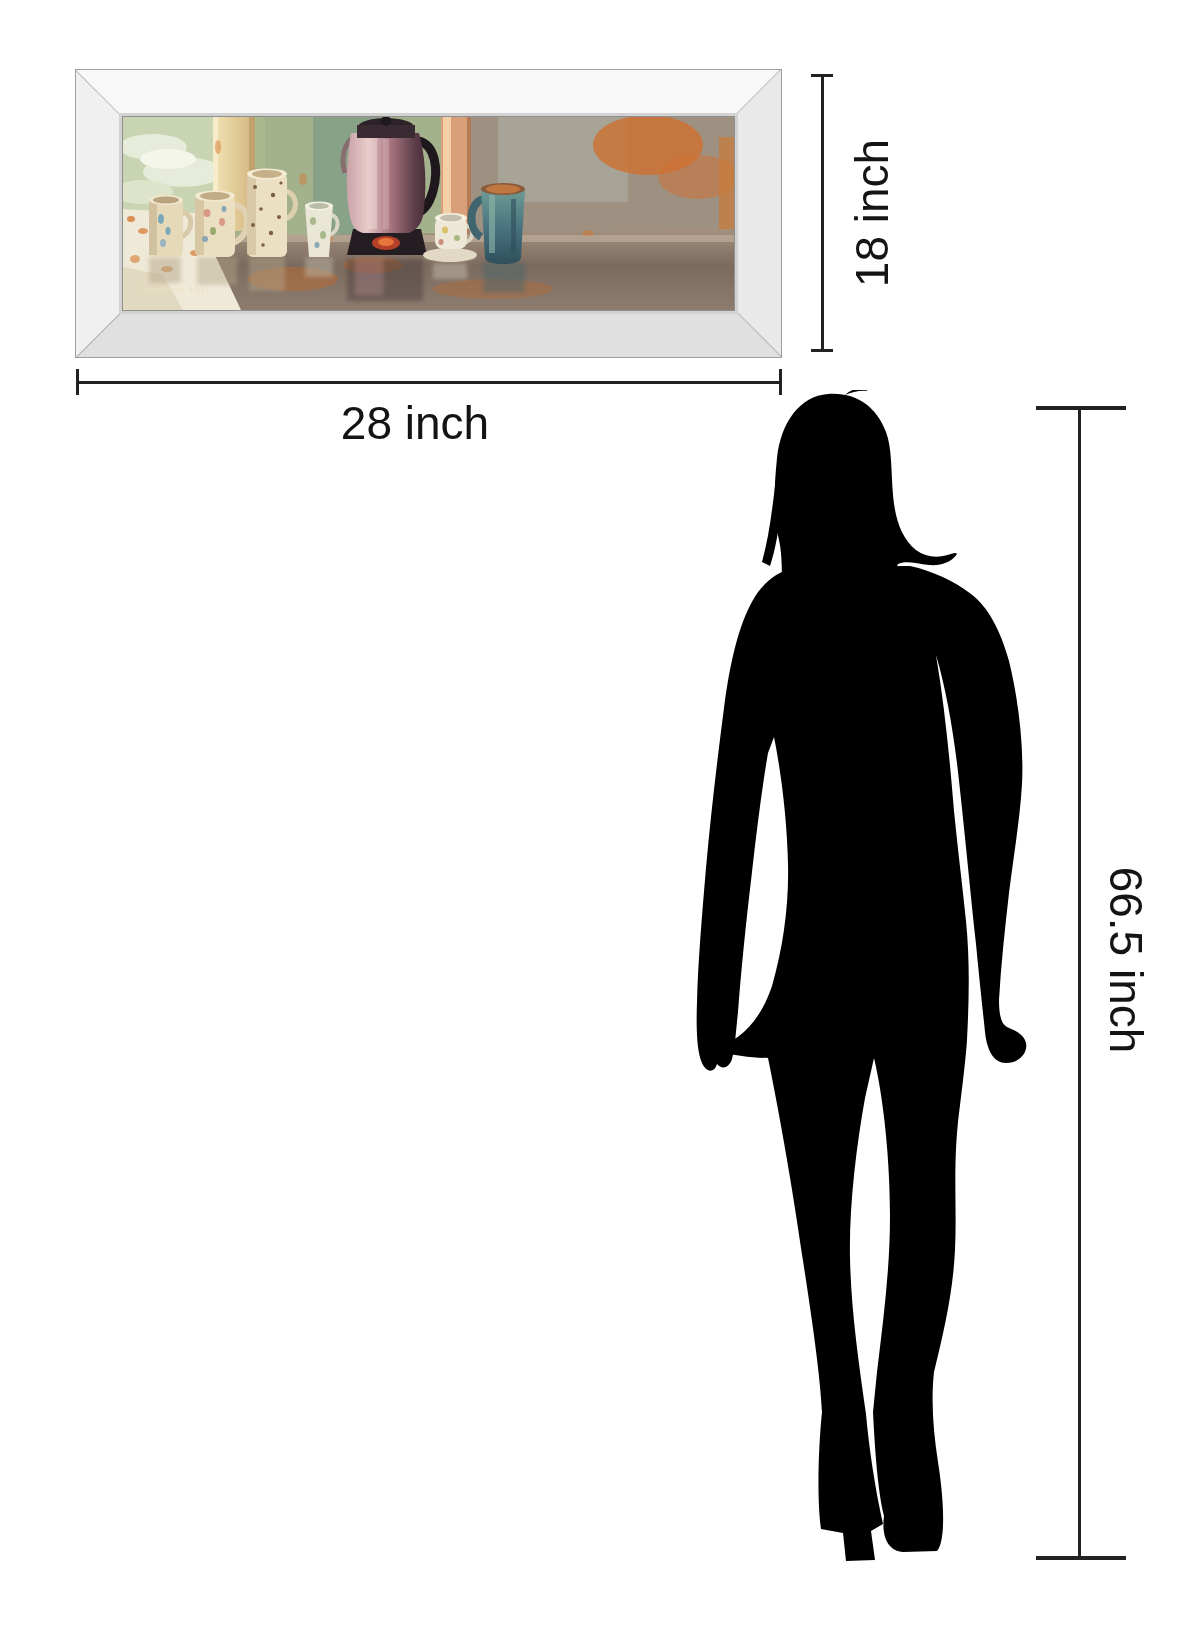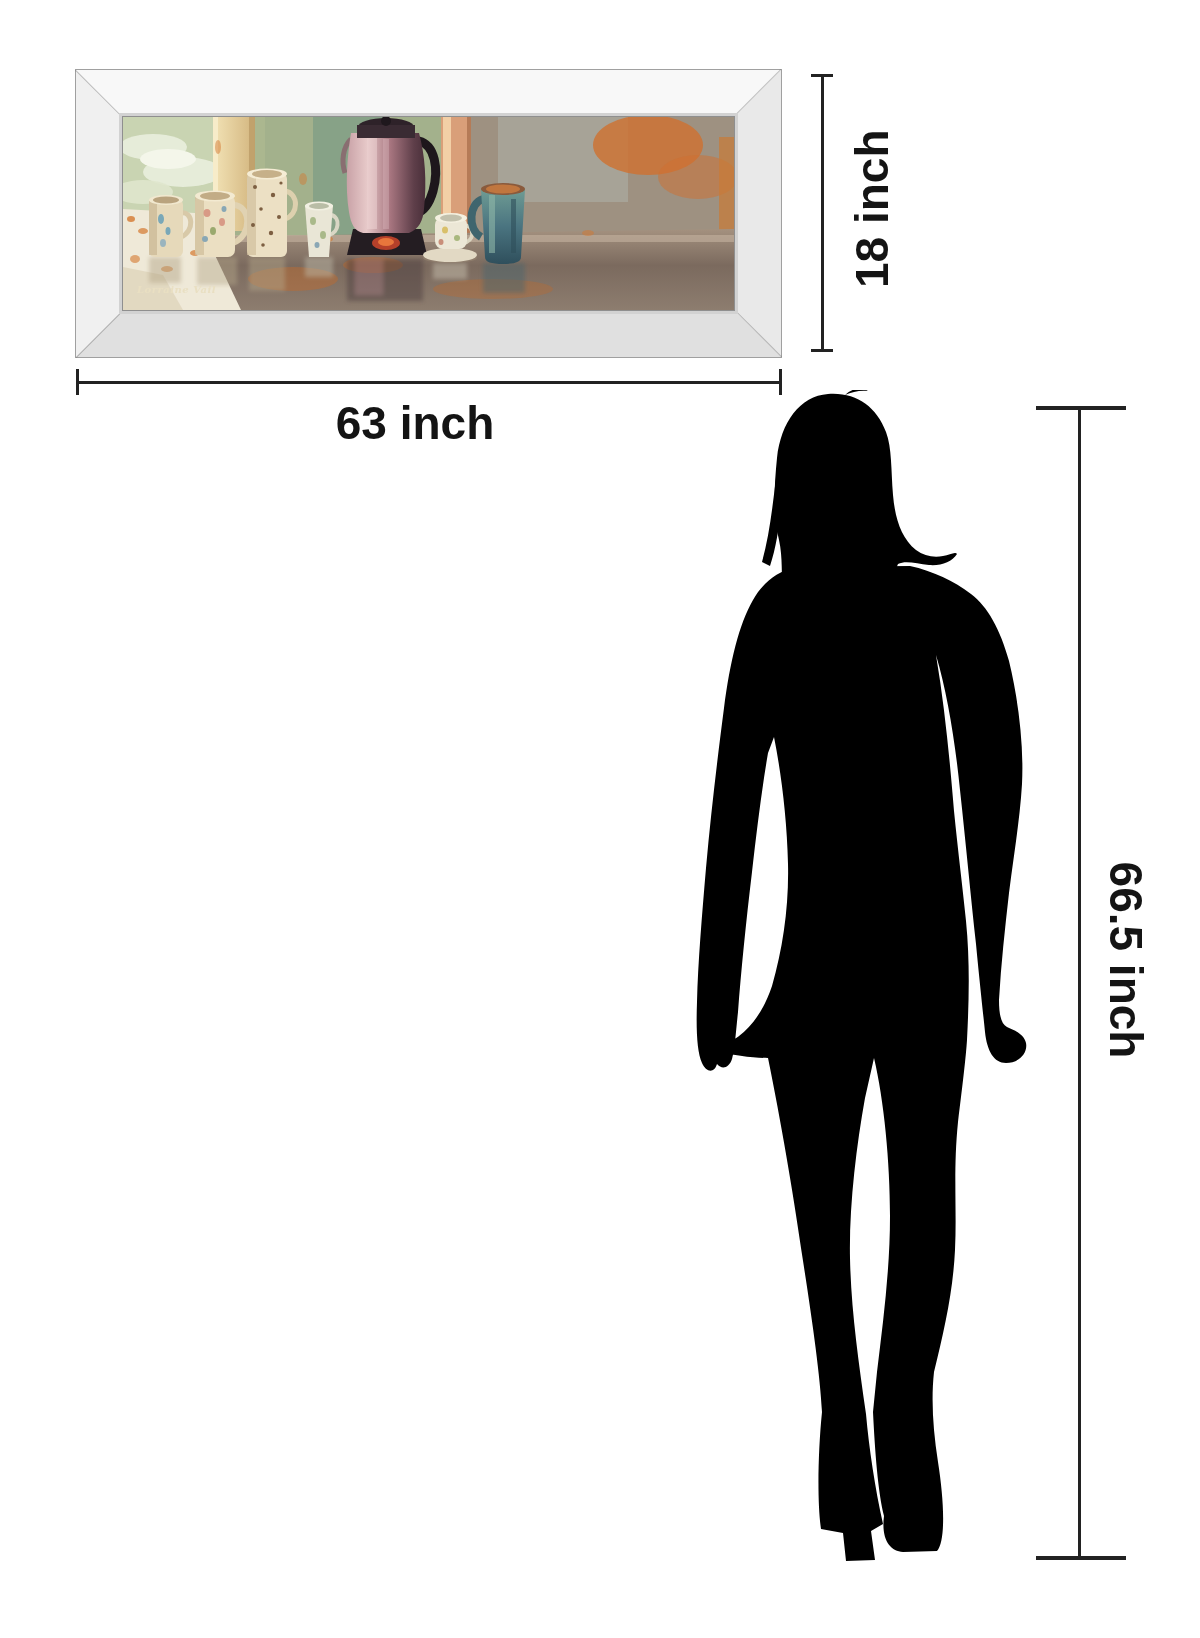--- a/index.html
+++ b/index.html
@@ -1,17 +1,17 @@
 <!DOCTYPE html>
 <html><head>
 <meta charset="utf-8">
 <style>
   html,body{margin:0;padding:0;background:#ffffff;}
   #stage{position:relative;width:1200px;height:1638px;background:#ffffff;overflow:hidden;
-         font-family:"Liberation Sans","DejaVu Sans",sans-serif;font-weight:bold;}
+         font-family:"Liberation Sans","DejaVu Sans",sans-serif;}
 
   
   .frame{position:absolute;left:76px;top:70px;width:705px;height:287px;box-sizing:border-box;
          border:47px solid;border-color:#f8f8f8 #e9e9e9 #e0e0e0 #f0f0f0;background:#fff;
          box-shadow:0 0 0 1px #a0a0a0;}
   .art{position:absolute;inset:0;box-shadow:0 0 0 1px #8f8f8f,0 0 0 4px #d2d2d2,inset 0 0 8px rgba(0,0,0,.35);}
   .art svg{display:block;width:100%;height:100%;}
   .miter{position:absolute;width:67px;height:1px;background:rgba(0,0,0,.22);transform-origin:0 0;}
   .miter.tl{left:-47px;top:-47px;transform:rotate(45deg);}
   .miter.tr{left:658px;top:-47px;transform:rotate(135deg);}
@@ -204,21 +204,21 @@
         <rect x="388" y="82" width="5" height="54" fill="#2e4e5a" opacity="0.6"></rect>
 
         <text x="14" y="176" font-size="10" font-style="italic" fill="#e9dfc2" font-family="DejaVu Serif, serif" letter-spacing="0.5">Lorraine Vail</text>
       </svg>
     </div>
   </div>
 
   <div class="dline dim-w-line"></div>
   <div class="dline dim-w-tick l"></div>
   <div class="dline dim-w-tick r"></div>
-  <div class="dim-label label-w">63 inch</div>
+  <div class="dim-label label-w">28 inch</div>
 
   <div class="dline dim-h-line"></div>
   <div class="dline dim-h-tick t"></div>
   <div class="dline dim-h-tick b"></div>
   <div class="dim-label label-h">18 inch</div>
 
   <svg class="silhouette" viewBox="690 390 346 1178">
     <g fill="#000000">
       <path d="M 795 567
         C 776 572 762 584 753 600 C 739 624 730 662 724 708 C 718 754 711 812 706 868

